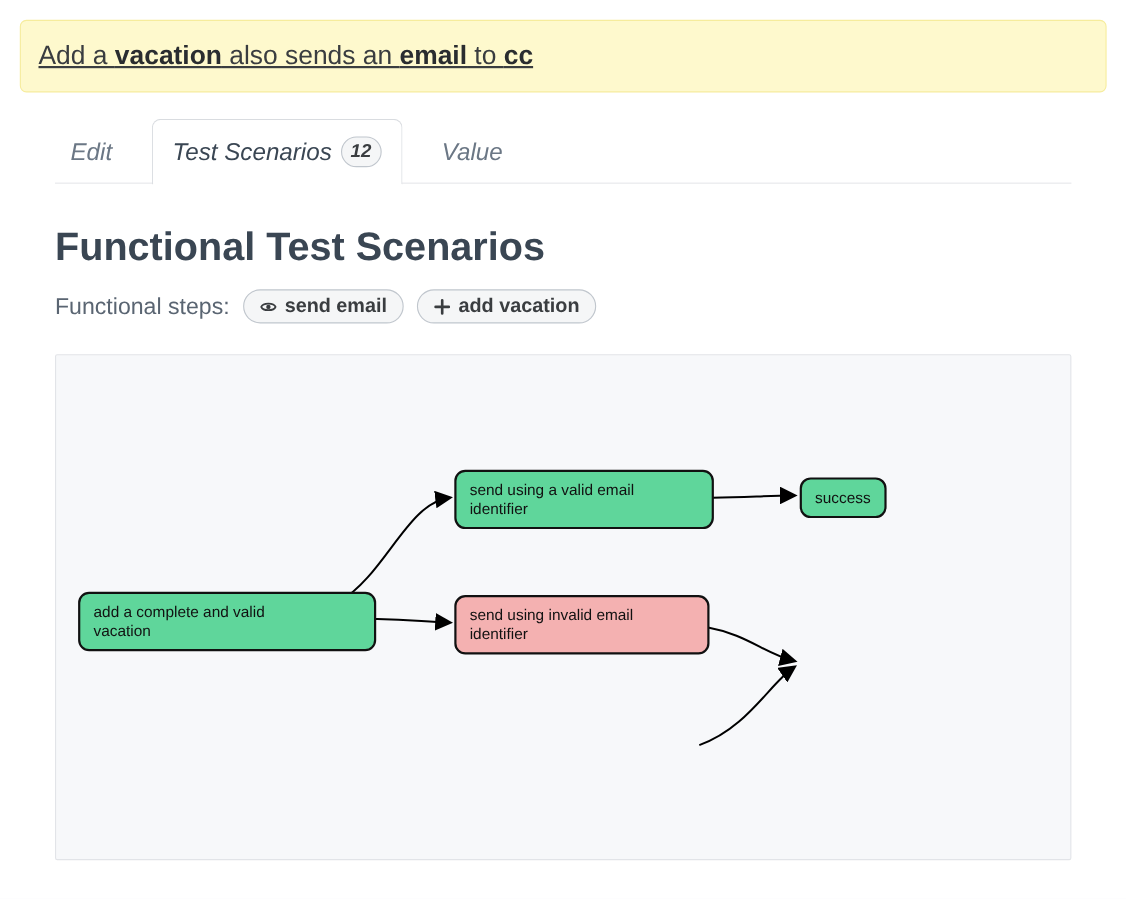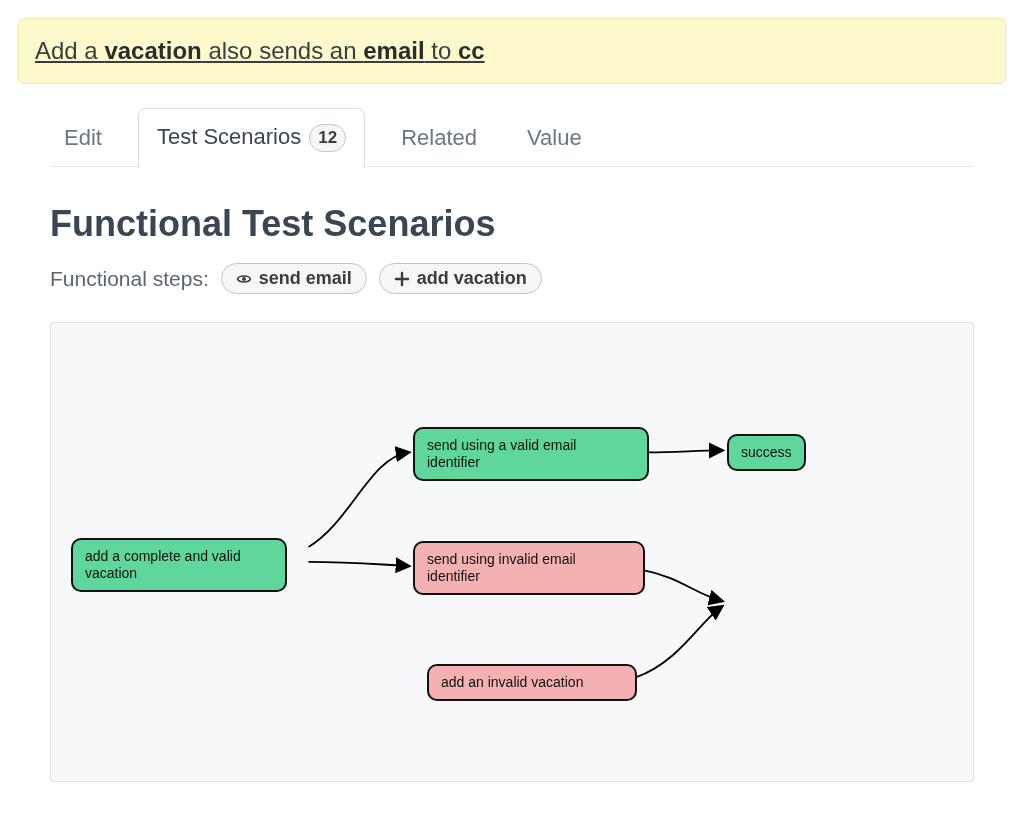--- a/index.html
+++ b/index.html
@@ -52,25 +52,26 @@
     position:relative;
   }
   .tabline{
     position:absolute;
     left:0;right:0;bottom:0;
     height:1px;
     background:var(--tabline);
     z-index:0;
   }
   .tab{
-    display:flex;align-items:flex-start;gap:8px;
+    display:flex;align-items:center;gap:8px;
     padding:16px 14px;
     position:relative;
     z-index:1;
     cursor:pointer;
+    font-style:italic;
   }
   .tab.active{
     background:#fff;
     border:1px solid var(--tab-active-border);
     border-bottom:1px solid #fff;
     border-radius:8px 8px 0 0;
     color:var(--text);
     padding:15px 18px;
     margin-bottom:-1px;
   }
@@ -149,23 +150,20 @@
     <span>Edit</span>
   </div>
 
 
 
   <div class="tab active">
     <span>Test Scenarios</span>
     <span class="badge-count">12</span>
   </div>
 
-  <div class="tab">
-    <span>Related</span>
-  </div>
 
   <div class="tab">
     <span>Value</span>
   </div>
 </div>
 
 <h1 class="heading">Functional Test Scenarios</h1>
 
 <div class="steps-row">
   <span>Functional steps:</span>
@@ -202,28 +200,25 @@
 
     <path d="M258,240 C 300,240 320,242 358,244" stroke="#000" stroke-width="1.8" fill="none" marker-end="url(#arrow)"></path>
 
     <path d="M598,130 C 630,130 645,128 672,128" stroke="#000" stroke-width="1.8" fill="none" marker-end="url(#arrow)"></path>
 
     <path d="M592,248 C 630,255 645,272 672,279" stroke="#000" stroke-width="1.8" fill="none" marker-end="url(#arrow)"></path>
 
     <path d="M586,356 C 630,340 650,300 672,285" stroke="#000" stroke-width="1.8" fill="none" marker-end="url(#arrow)"></path>
   </svg>
 
-  <div class="node green" style="left:20px;top:215px;width:216px">
+  <div class="node green" style="left:20px;top:215px;width:271px">
     <span>add a complete and valid<br>vacation</span>
   </div>
   <div class="node green" style="left:362px;top:104px;width:236px">
     <span>send using a valid email<br>identifier</span>
   </div>
   <div class="node red" style="left:362px;top:218px;width:232px">
     <span>send using invalid email<br>identifier</span>
   </div>
-  <div class="node red" style="left:376px;top:341px;width:210px">
-    <span>add an invalid vacation</span>
-  </div>
   <div class="node green" style="left:676px;top:111px">
     <span>success</span>
   </div>
 </div>
 
 </body></html>

